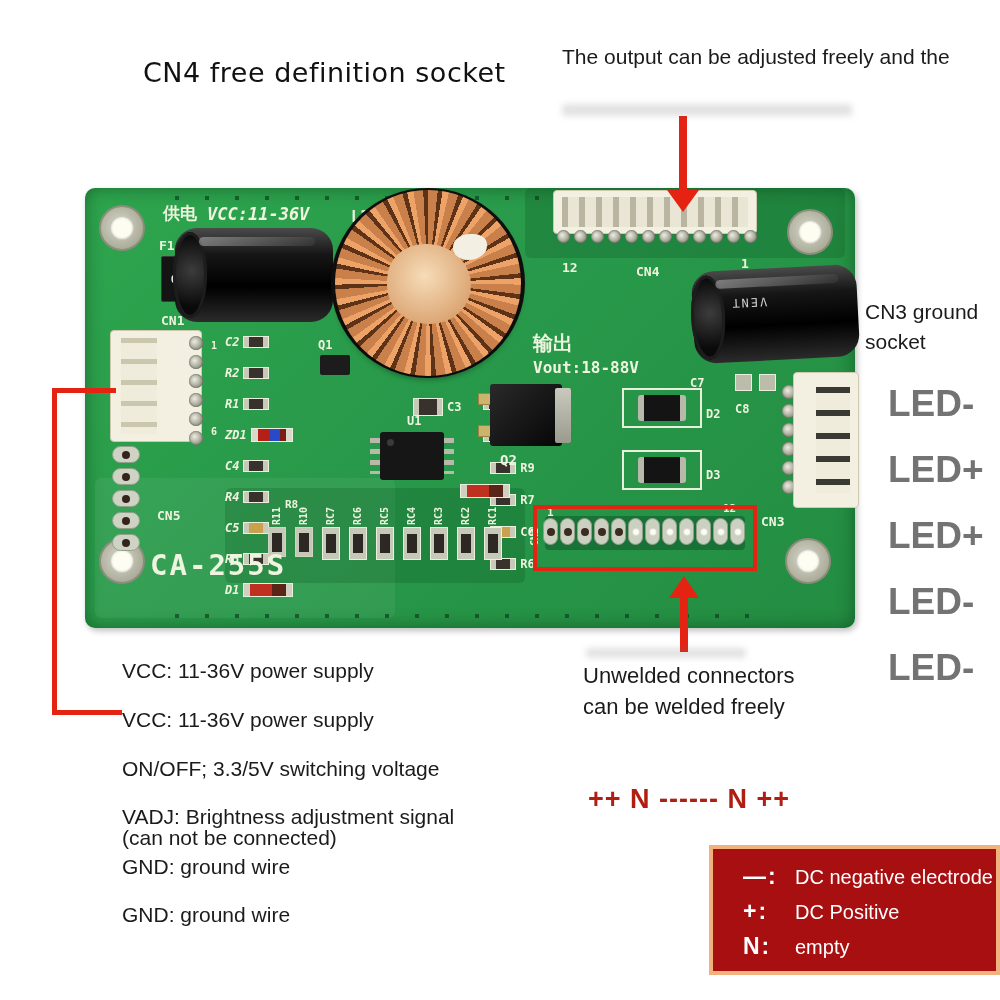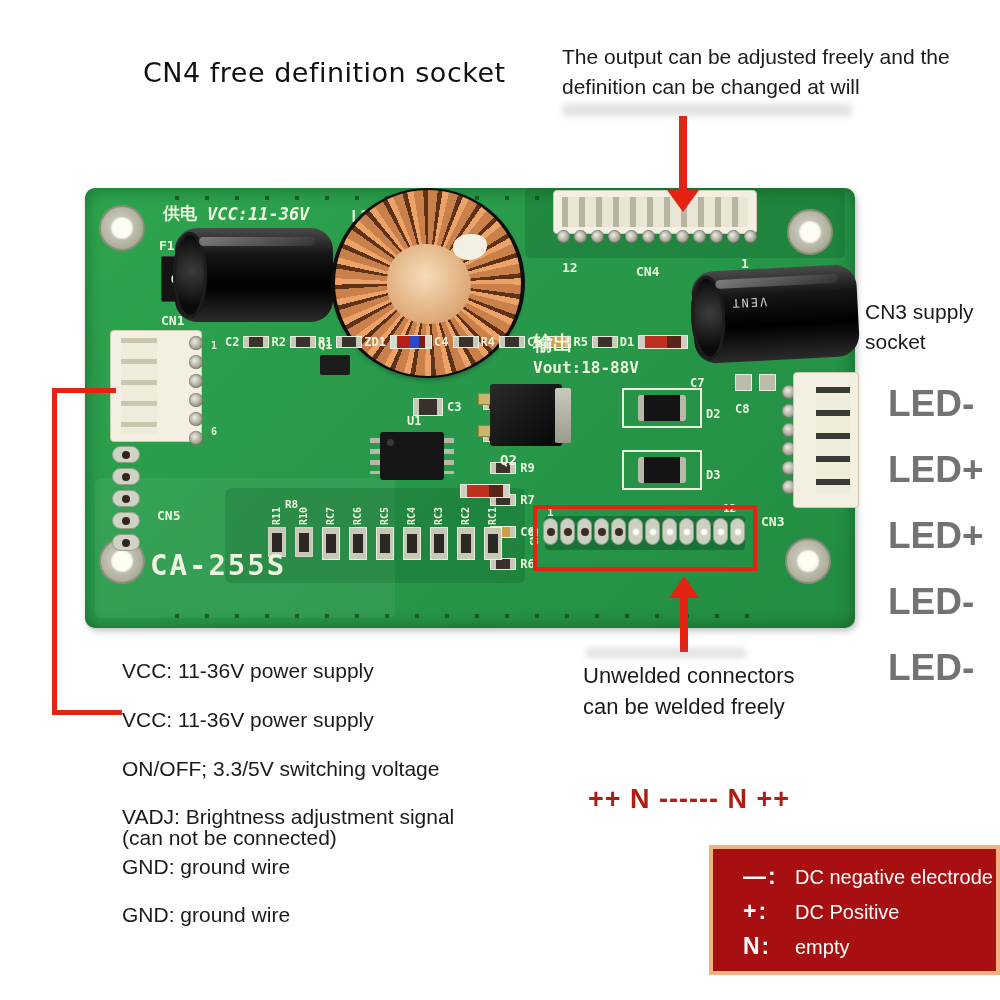--- a/index.html
+++ b/index.html
@@ -209,21 +209,21 @@
 
     <div class="abs opadcol" style="left:27px; top:258px;">
       <div class="opad"></div>
     <div class="opad"></div>
         <div class="opad"></div>
         <div class="opad"></div>
         <div class="opad"></div>
       </div>
     <div class="abs silk s13" style="left:72px; top:320px;">CN5</div>
 
-    <div class="abs" style="left:140px; top:145px; display:flex; gap:2px;">
+    <div class="abs" style="left:140px; top:145px; display:flex; flex-direction:column; gap:14px;font-style:italic;">
       <div class="refrow">
           <span class="silk s12">C2</span>
           <div class="chip"></div>
         </div>
       <div class="refrow">
           <span class="silk s12">R2</span>
           <div class="chip"></div>
         </div>
       <div class="refrow">
           <span class="silk s12">R1</span>
@@ -403,26 +403,25 @@
   <div class="abs redfill" style="left:52px; top:710px; width:70px; height:5px;"></div>
 
   <div class="abs red-rect" style="left:533px; top:505px; width:224px; height:66px;"></div>
   <div class="abs tri-up" style="left:669px; top:576px;"></div>
   <div class="abs redfill" style="left:680px; top:597px; width:8px; height:55px;"></div>
 
   <div class="abs title" style="left:143px; top:57px;">CN4 free definition socket</div>
 
   <div class="abs note" style="left:562px; top:42px;">
     <div>The output can be adjusted freely and the</div>
-    <div>definition can be changed at will</div>
   </div>
   <div class="abs smudge" style="left:562px; top:104px; width:290px; height:12px;"></div>
 
   <div class="abs note" style="left:865px; top:297px;">
-    <div>CN3 supply</div>
+    <div>CN3 ground</div>
     <div>socket</div>
   </div>
 
   <div class="abs" style="left:888px; top:383px; display:flex; flex-direction:column; gap:24px;">
     <div class="led">LED-</div>
     <div class="led">LED+</div>
     <div class="led">LED+</div>
     <div class="led">LED-</div>
     <div class="led">LED-</div>
   </div>

